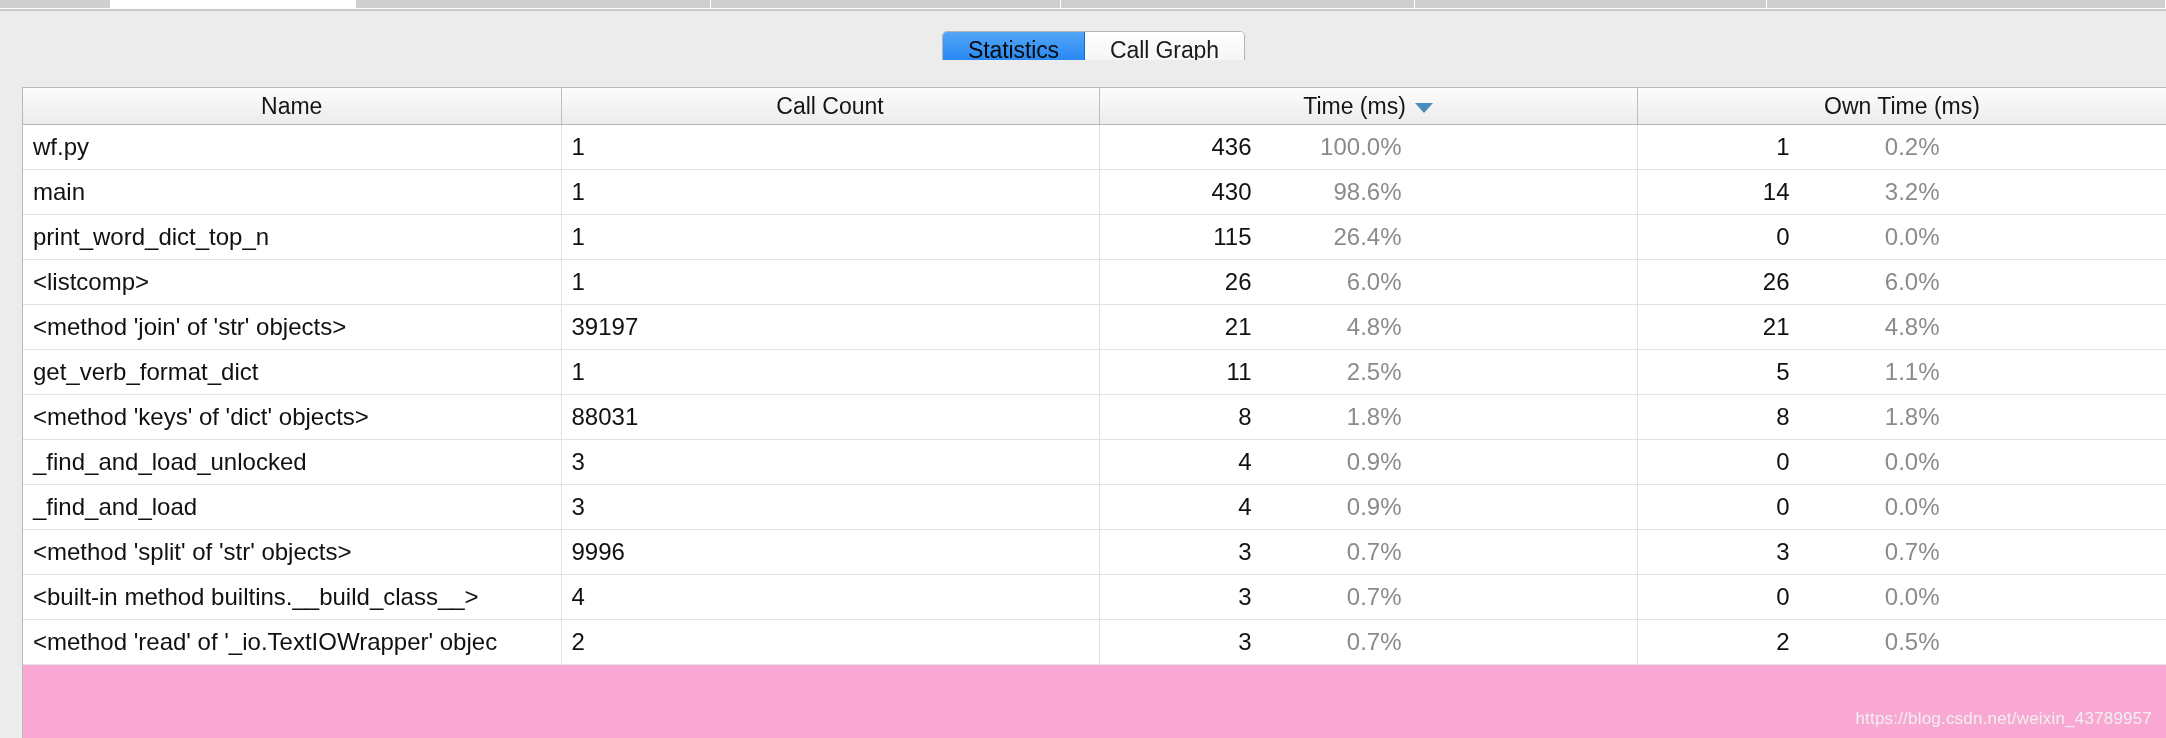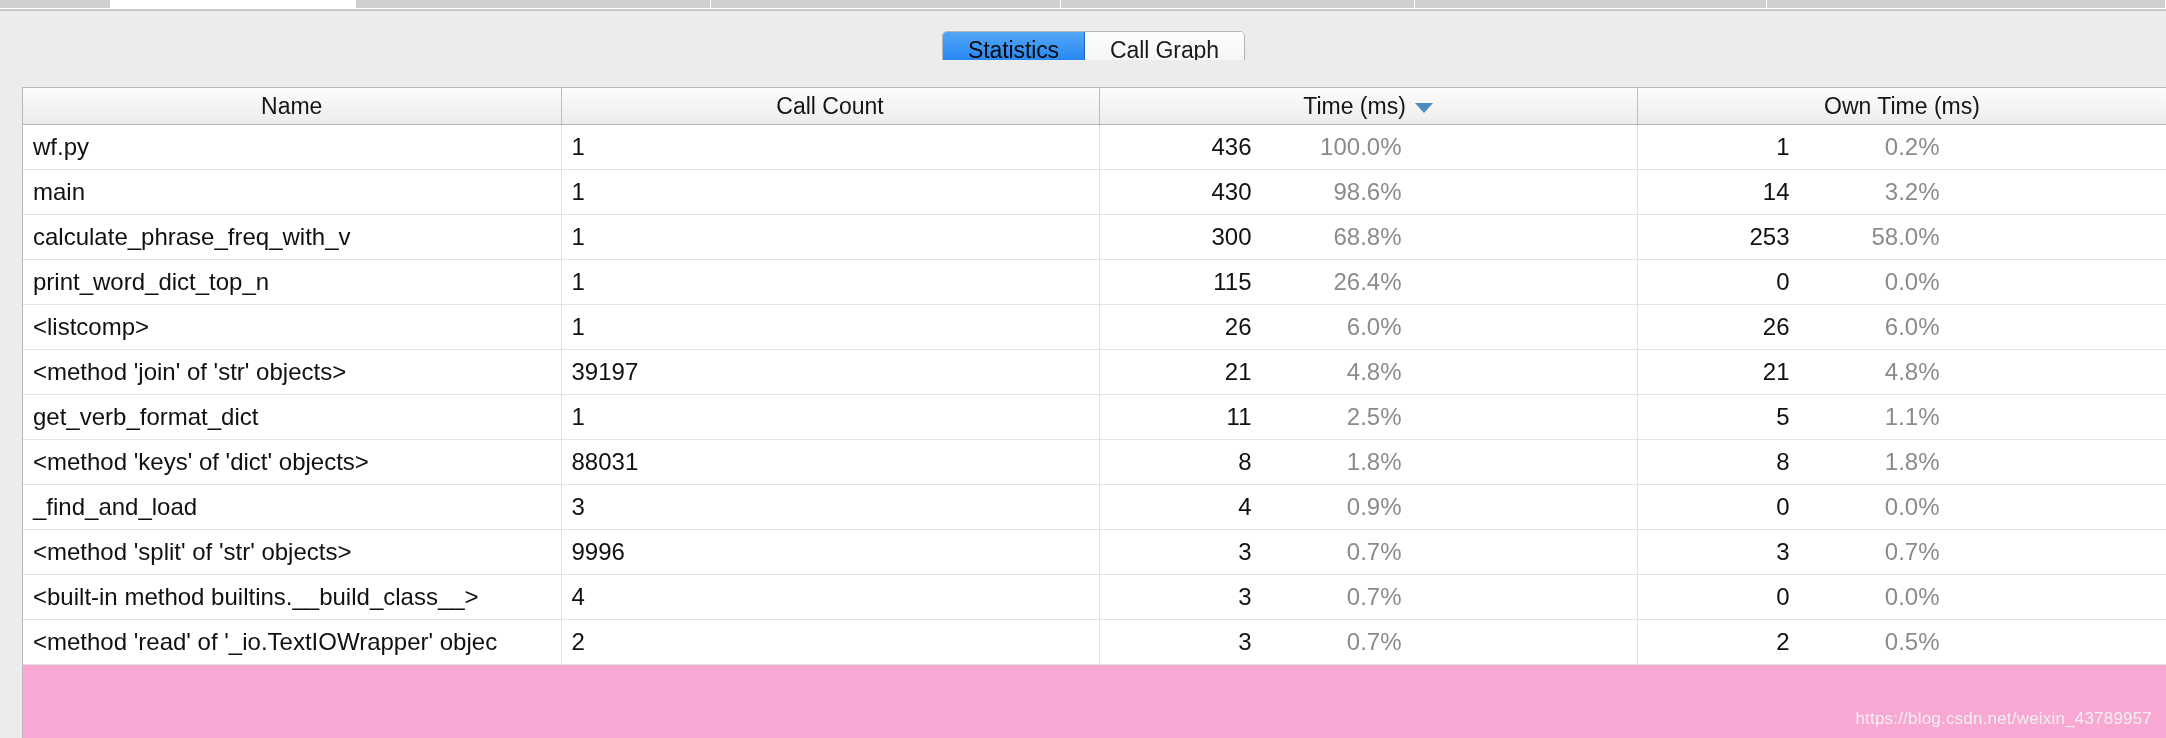--- a/index.html
+++ b/index.html
@@ -281,36 +281,20 @@
               </div>
             </td>
             <td class="num-cell">
               <div class="num-pair">
                 <span class="val">14</span>
                 <span class="pct">3.2%</span>
               </div>
             </td>
           </tr>
           <tr>
-            <td class="name-cell">calculate_phrase_freq_with_v</td>
-            <td>1</td>
-            <td class="num-cell">
-              <div class="num-pair">
-                <span class="val">300</span>
-                <span class="pct">68.8%</span>
-              </div>
-            </td>
-            <td class="num-cell">
-              <div class="num-pair">
-                <span class="val">253</span>
-                <span class="pct">58.0%</span>
-              </div>
-            </td>
-          </tr>
-          <tr>
             <td class="name-cell">print_word_dict_top_n</td>
             <td>1</td>
             <td class="num-cell">
               <div class="num-pair">
                 <span class="val">115</span>
                 <span class="pct">26.4%</span>
               </div>
             </td>
             <td class="num-cell">
               <div class="num-pair">
@@ -373,20 +357,36 @@
             <td class="num-cell">
               <div class="num-pair">
                 <span class="val">8</span>
                 <span class="pct">1.8%</span>
               </div>
             </td>
             <td class="num-cell">
               <div class="num-pair">
                 <span class="val">8</span>
                 <span class="pct">1.8%</span>
+              </div>
+            </td>
+          </tr>
+          <tr>
+            <td class="name-cell">_find_and_load_unlocked</td>
+            <td>3</td>
+            <td class="num-cell">
+              <div class="num-pair">
+                <span class="val">4</span>
+                <span class="pct">0.9%</span>
+              </div>
+            </td>
+            <td class="num-cell">
+              <div class="num-pair">
+                <span class="val">0</span>
+                <span class="pct">0.0%</span>
               </div>
             </td>
           </tr>
           <tr>
             <td class="name-cell">_find_and_load</td>
             <td>3</td>
             <td class="num-cell">
               <div class="num-pair">
                 <span class="val">4</span>
                 <span class="pct">0.9%</span>

